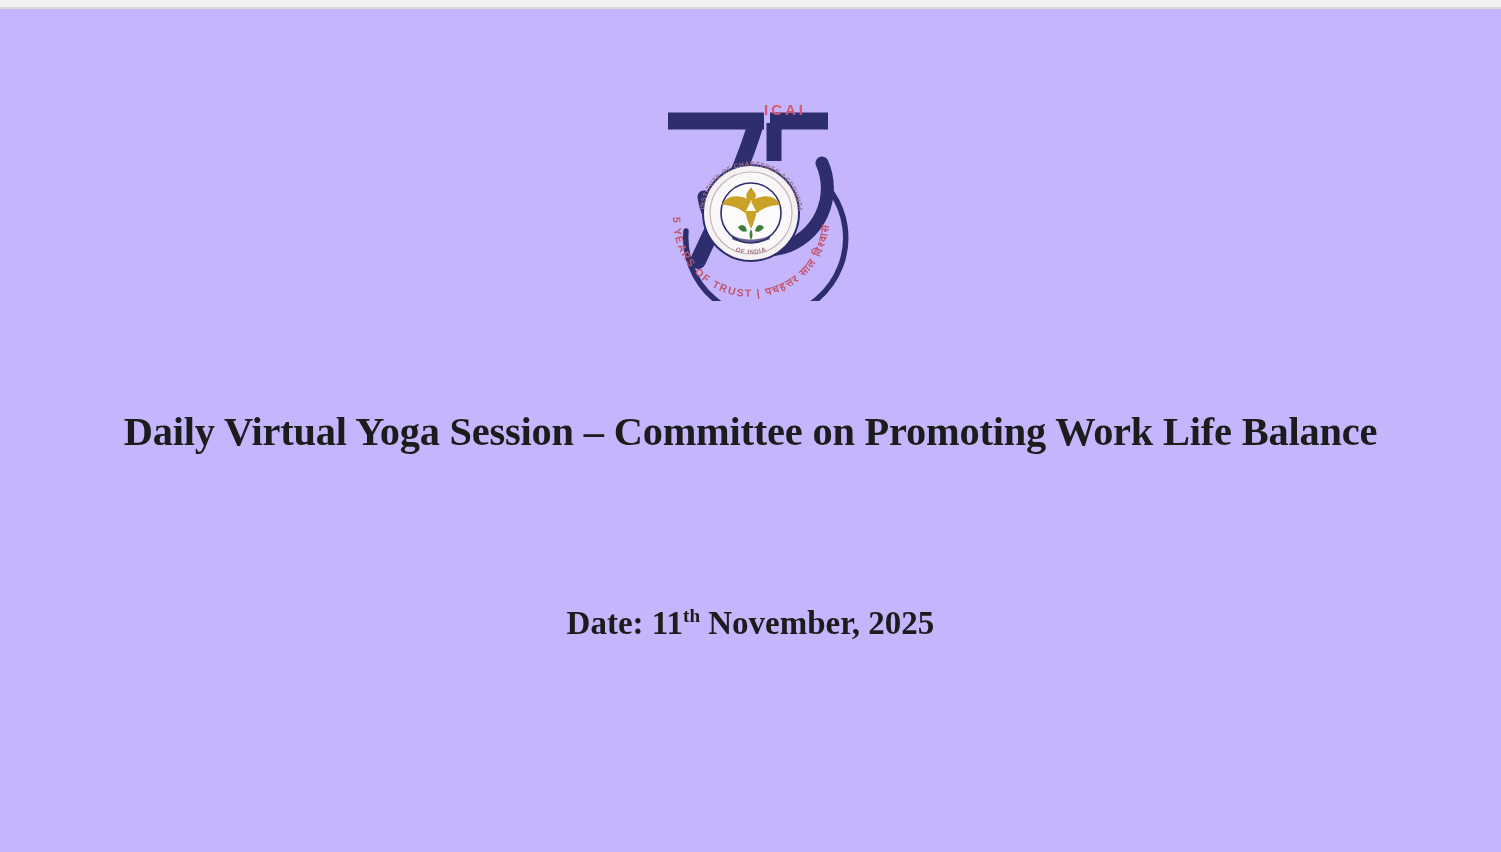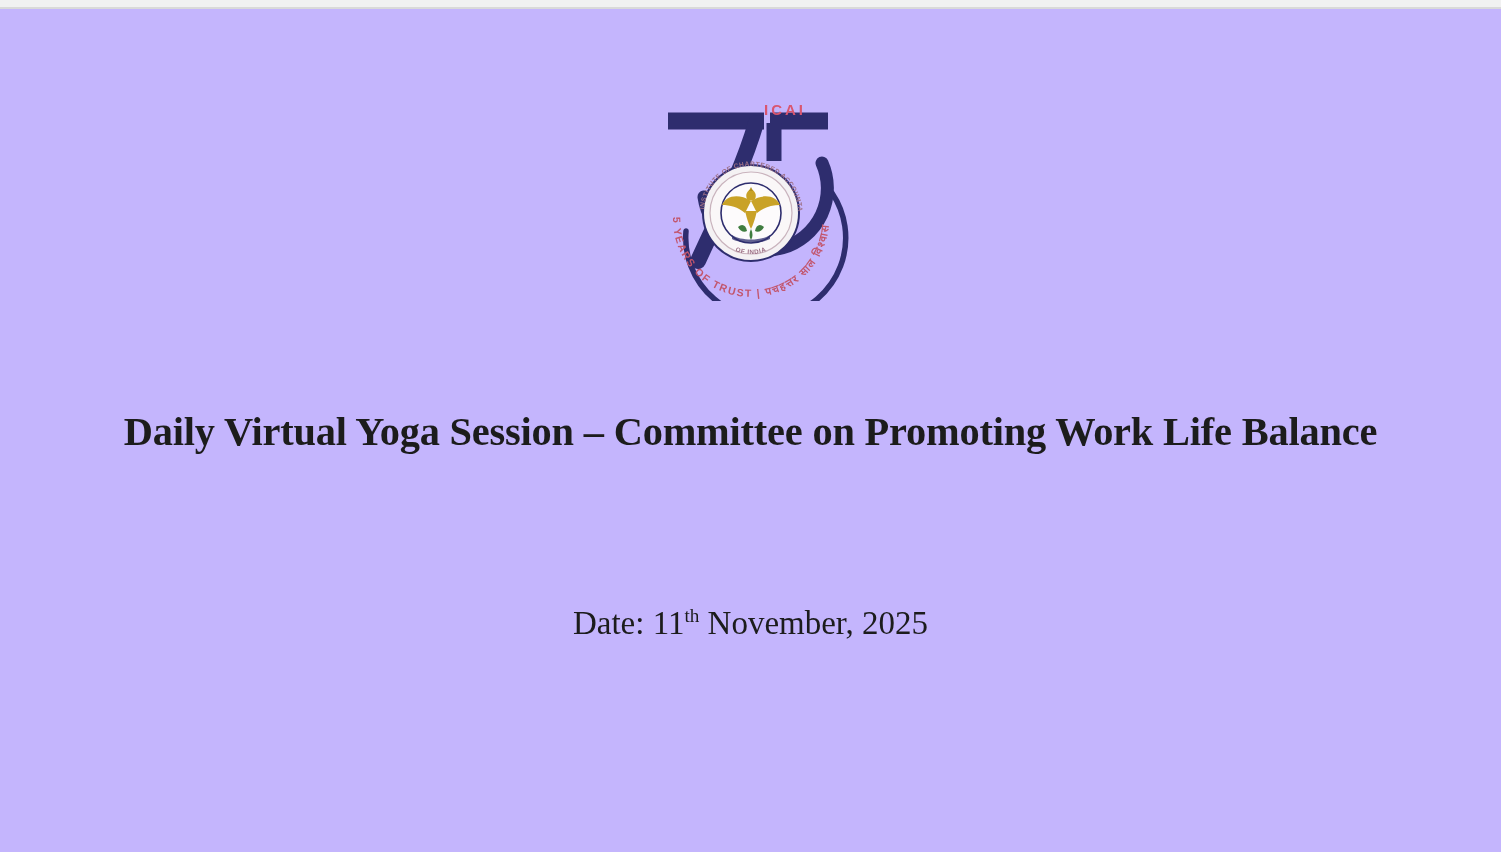--- a/index.html
+++ b/index.html
@@ -58,21 +58,21 @@
     position: absolute;
     top: 588px;
     left: 0;
     width: 1501px;
     text-align: center;
     color: #1c1c1c;
     font-family: "Liberation Serif", "DejaVu Serif", serif;
   }
   .detail-line {
     font-size: 33px;
-    font-weight: normal;
+    font-weight: bold;
     line-height: 1.62;
     white-space: nowrap;
   }
   .detail-line sup {
     font-size: 0.58em;
     vertical-align: super;
     line-height: 0;
   }
 </style>
 </head>

